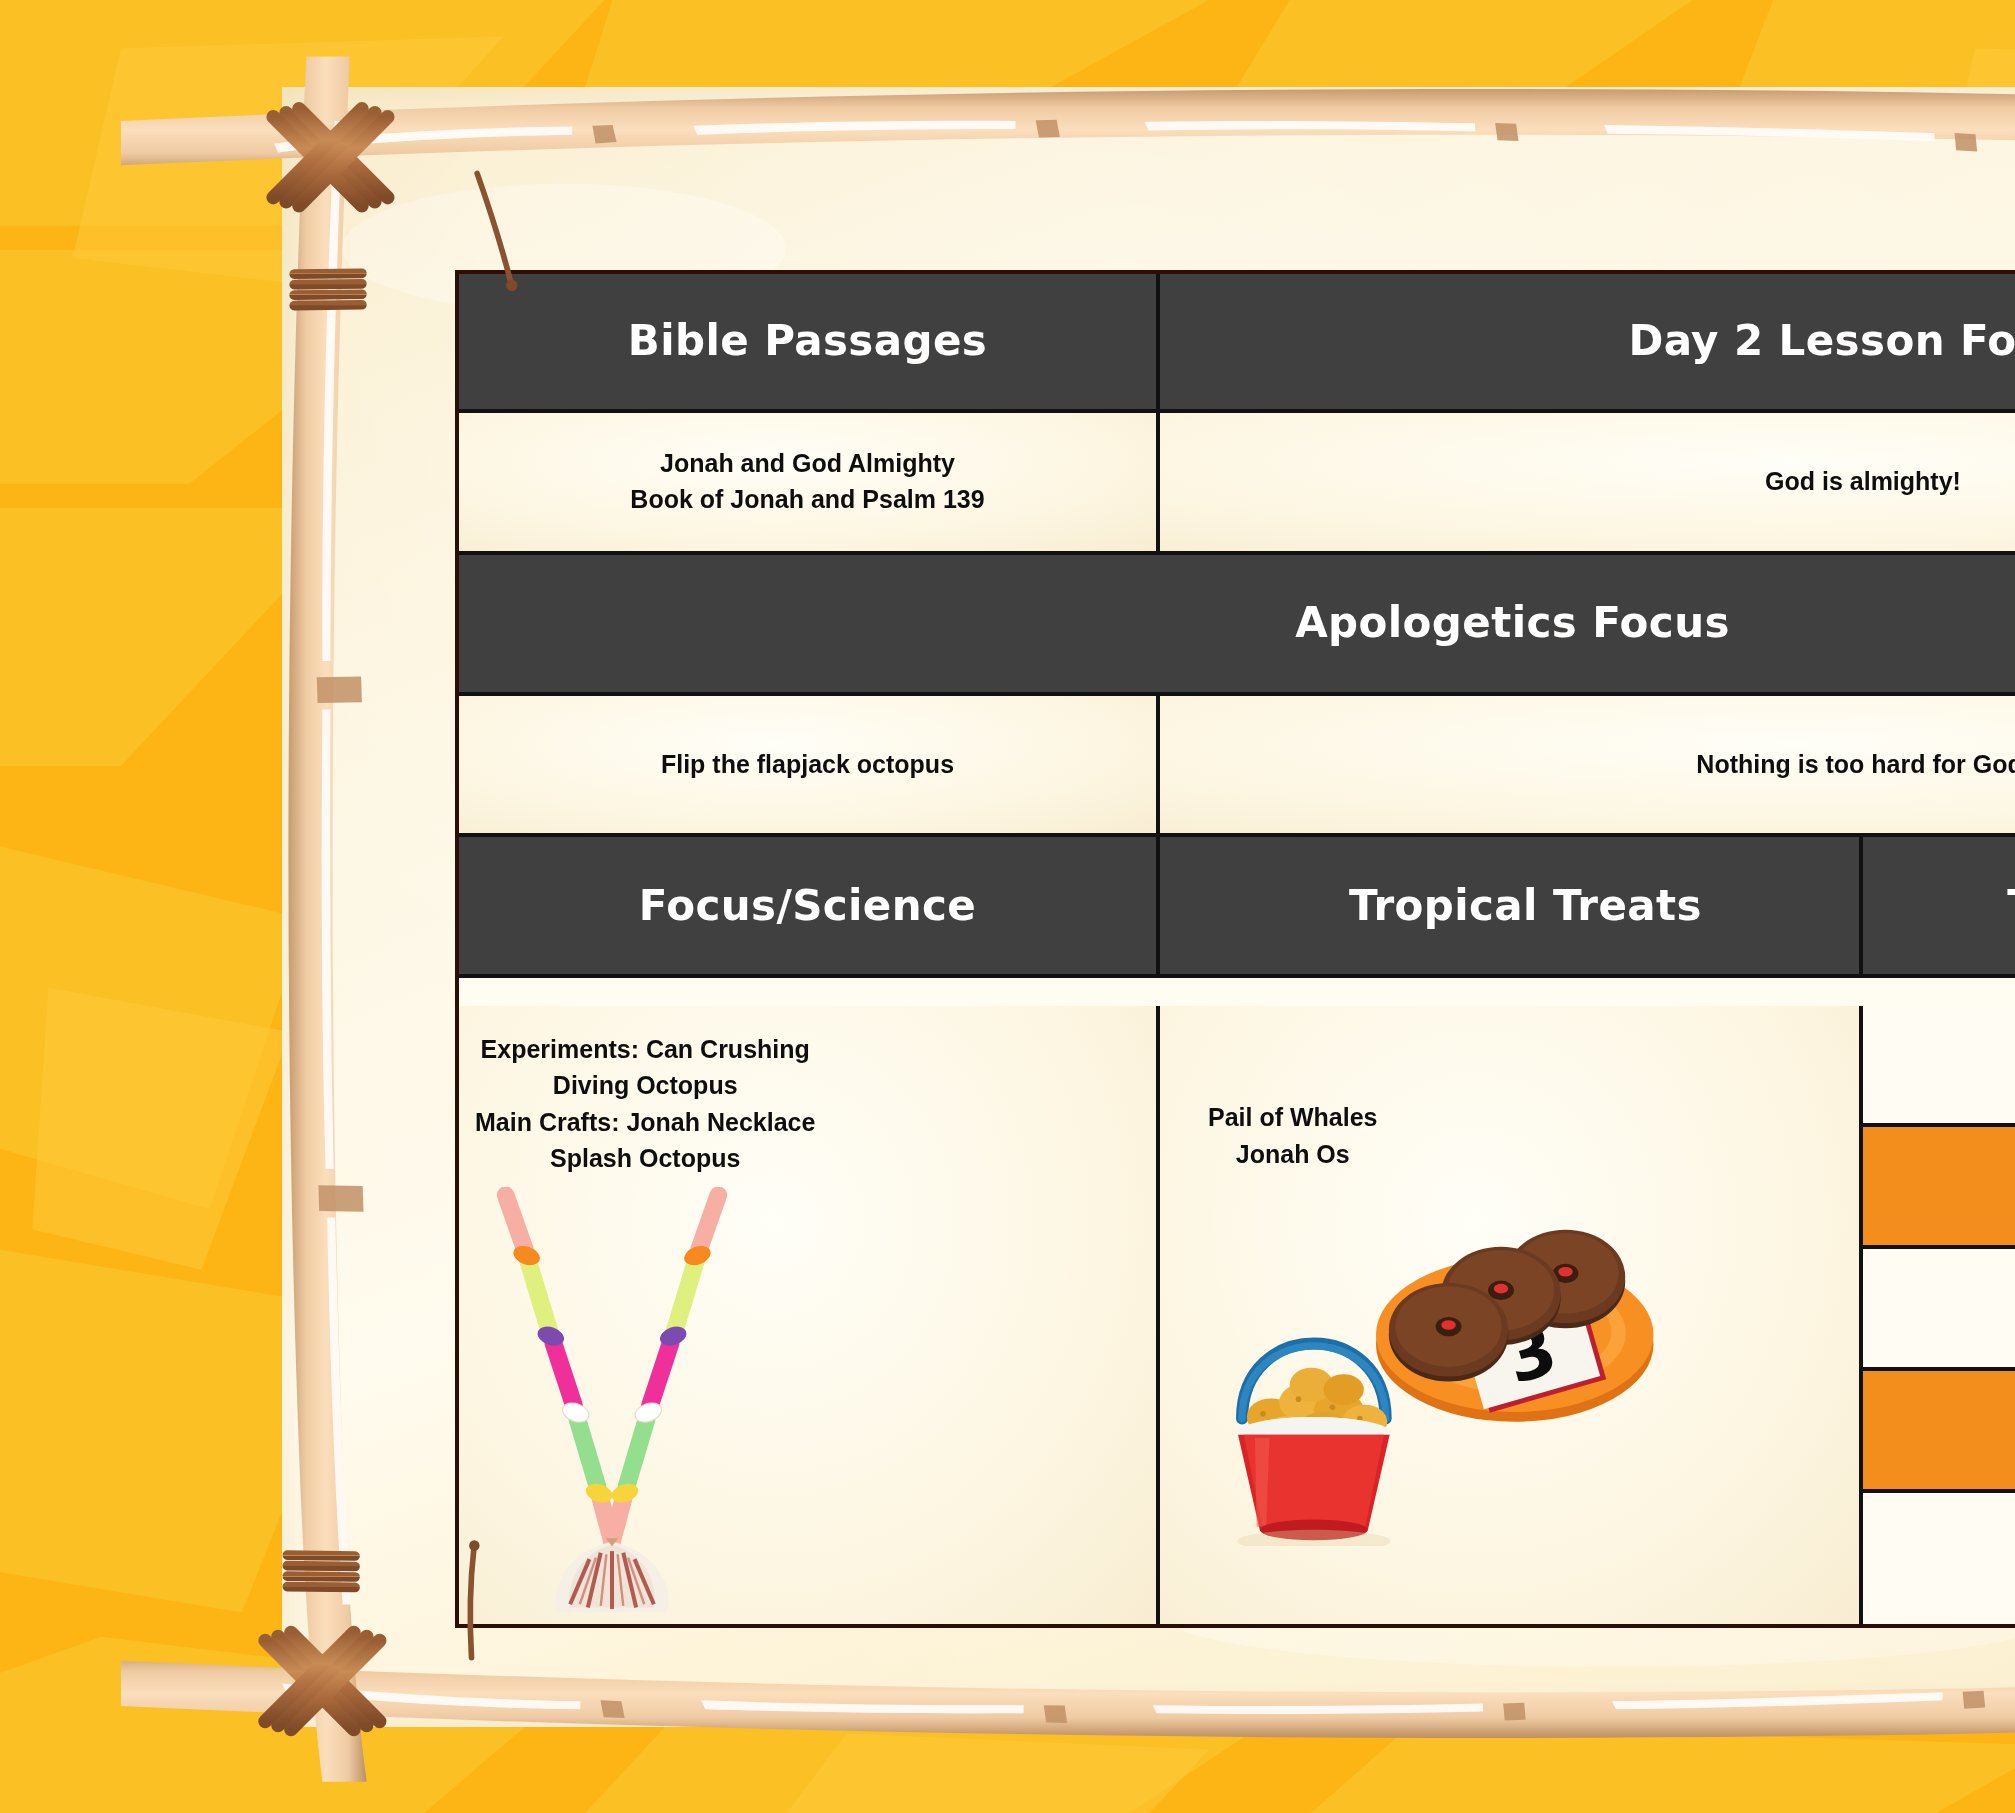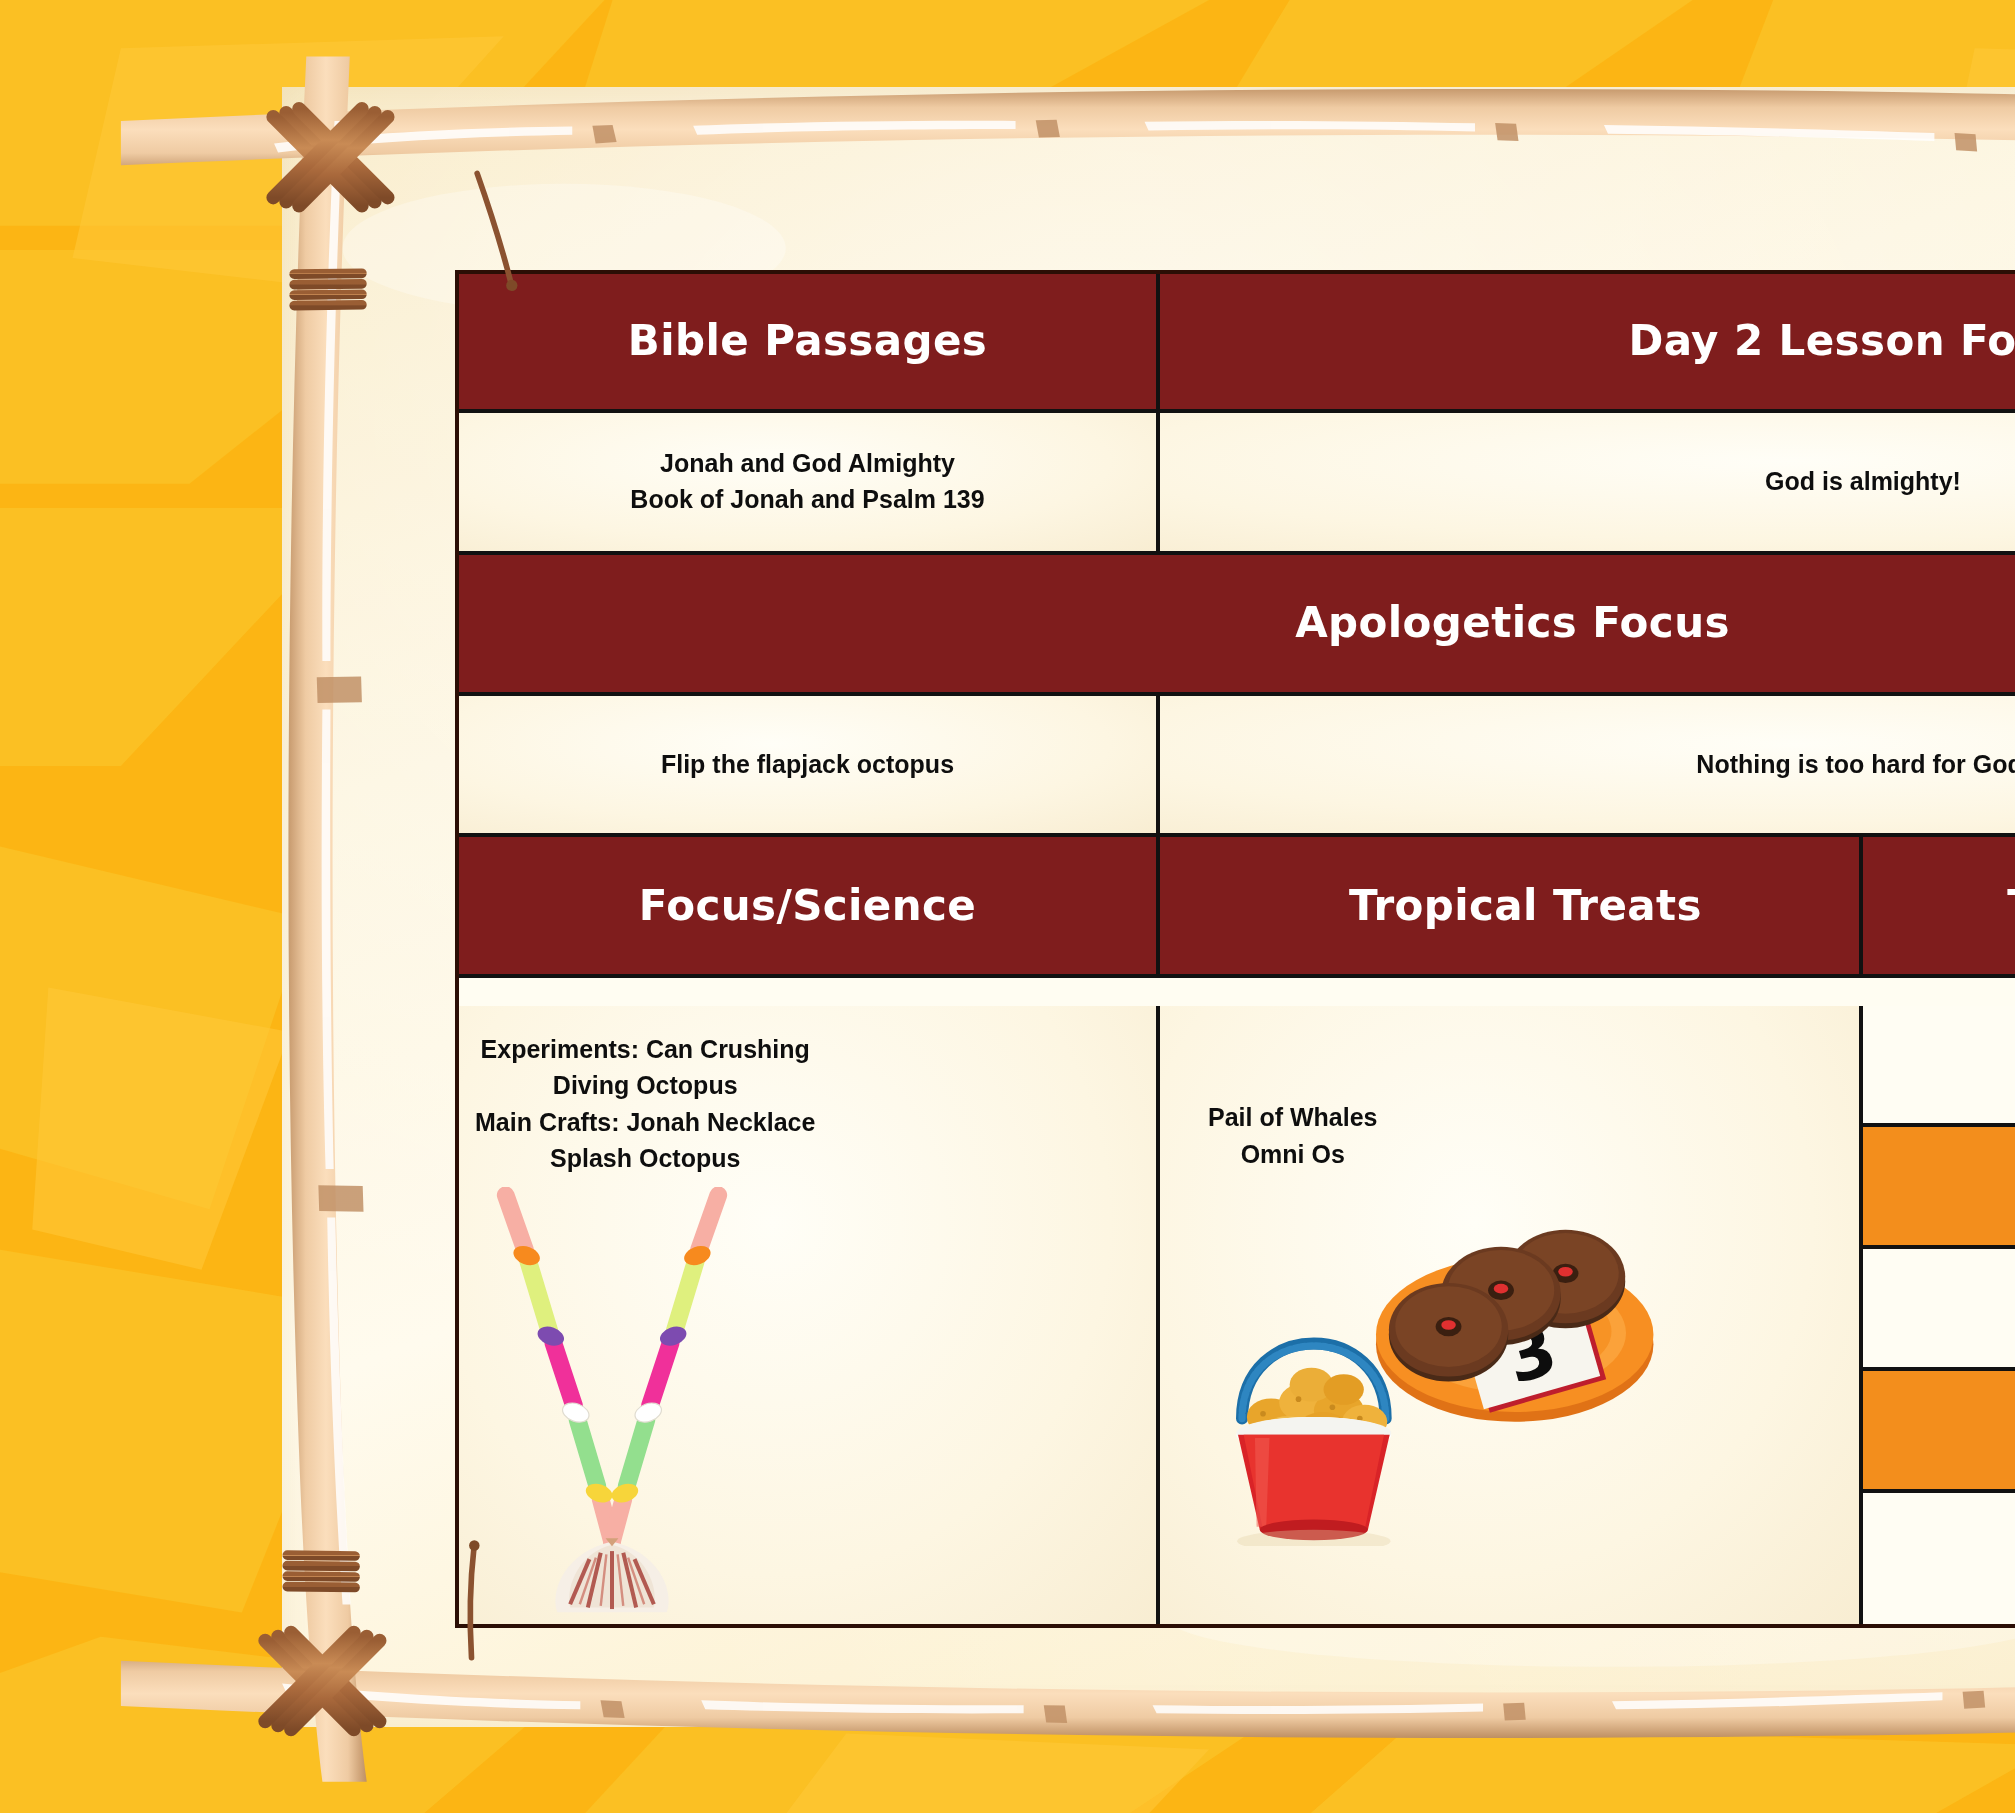--- a/index.html
+++ b/index.html
@@ -43,21 +43,21 @@
   .cell {
     border-right:4.4px solid #111111;
     border-bottom:4.4px solid #111111;
     display:flex; align-items:center; justify-content:center;
     position:relative; overflow:hidden;
   }
   .cell:last-child { border-right:none; }
   .row:last-child .cell { border-bottom:none;margin-top:28px; }
 
   .hdr {
-    background:#7f1d1d;
+    background:#404040;
     color:#FFFFFF;
     font-family:"DejaVu Sans", sans-serif;
     font-weight:bold;
     font-size:42px;
     letter-spacing:0.4px;
     text-align:left;
     line-height:1.05;
     text-shadow:0 1.2px 0 rgba(140,60,0,.08);
   }
   .body {
@@ -259,21 +259,21 @@
             </g>
             <path d="M182 436 L190 446 L198 436 Z" fill="#D3A07A"></path>
           </g>
         </svg>
       </div>
     </div>
 
     <div class="cell body pane c-mid">
       <div class="txt">
         <div>Pail of Whales</div>
-        <div>Omni Os</div>
+        <div>Jonah Os</div>
       </div>
       <div class="art">
         <svg width="476" height="363" viewBox="0 0 590 450" style="font-size:62px">
 
           <g>
             <ellipse cx="400" cy="200" rx="172" ry="96" fill="#E07216"></ellipse>
             <ellipse cx="400" cy="188" rx="172" ry="96" fill="#F78F22"></ellipse>
             <ellipse cx="400" cy="186" rx="138" ry="74" fill="#FBA23A"></ellipse>
             <ellipse cx="400" cy="184" rx="120" ry="62" fill="#F79325"></ellipse>
 

